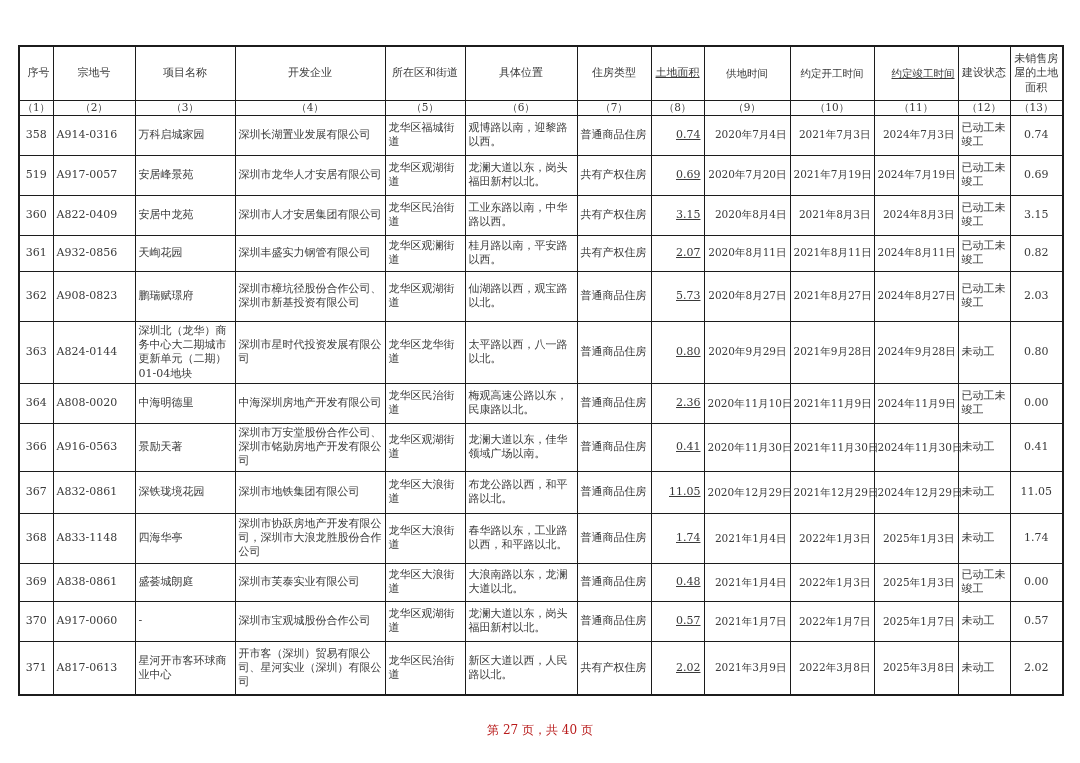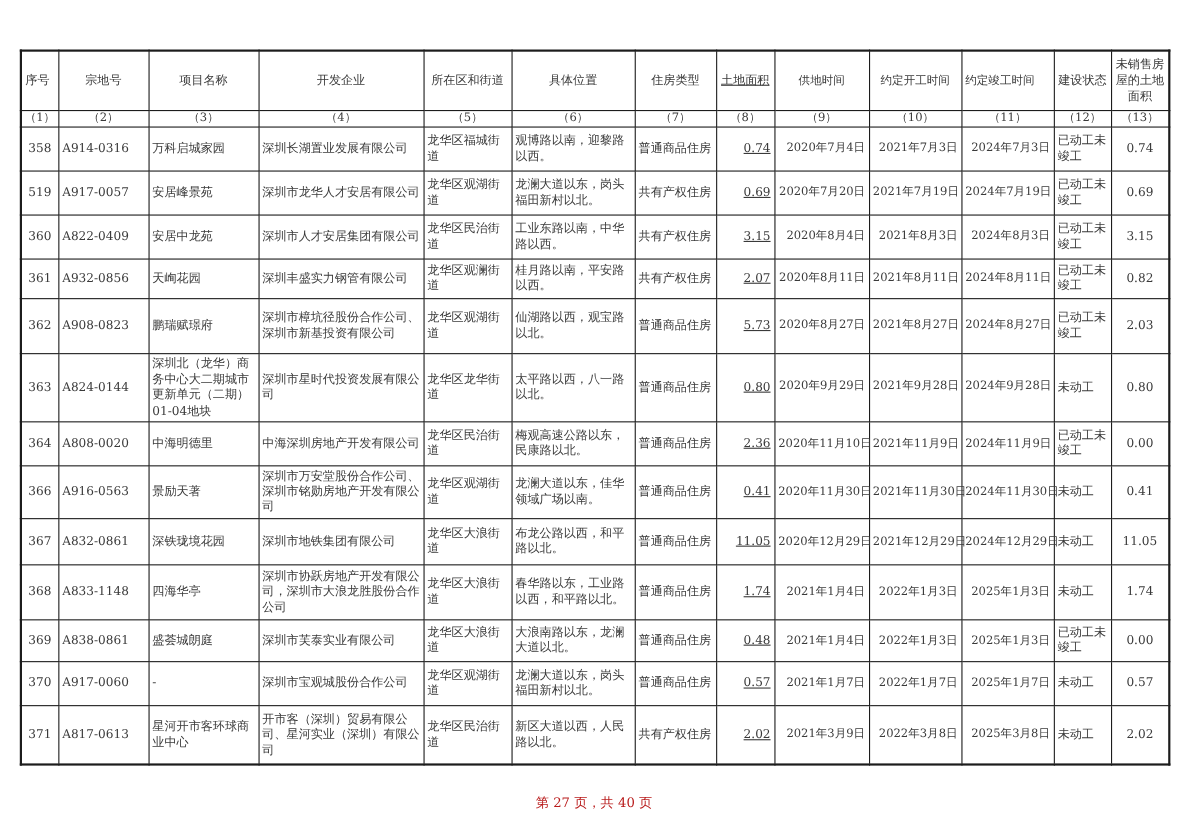--- a/index.html
+++ b/index.html
@@ -55,31 +55,31 @@
         <col style="width: 74px;">
         <col style="width: 53px;">
         <col style="width: 86px;">
         <col style="width: 84px;">
         <col style="width: 84px;">
         <col style="width: 52px;">
         <col style="width: 53px;">
       </colgroup>
     <thead>
         <tr>
-          <th class="hdr c-seq" style="text-align: left;">序号</th>
+          <th class="hdr c-seq" style="text-align: right;">序号</th>
           <th class="hdr c-plot" style="text-align: center;">宗地号</th>
           <th class="hdr c-name" style="text-align: center;">项目名称</th>
           <th class="hdr c-developer" style="text-align: center;">开发企业</th>
           <th class="hdr c-district" style="text-align: center;">所在区和街道</th>
           <th class="hdr c-location" style="text-align: center;">具体位置</th>
           <th class="hdr c-type" style="text-align: center;">住房类型</th>
           <th class="hdr c-area" style="text-align: center;">土地面积</th>
           <th class="hdr c-supply" style="text-align: center;">供地时间</th>
           <th class="hdr c-start" style="text-align: center;">约定开工时间</th>
-          <th class="hdr c-completion" style="text-align: left;">约定竣工时间</th>
+          <th class="hdr c-completion" style="text-align: right; text-decoration: underline;">约定竣工时间</th>
           <th class="hdr c-status" style="text-align: center;">建设状态</th>
           <th class="hdr c-unsold" style="text-align: center;">未销售房屋的土地面积</th>
         </tr>
         <tr>
           <th class="idx">（1）</th>
           <th class="idx">（2）</th>
           <th class="idx">（3）</th>
           <th class="idx">（4）</th>
           <th class="idx">（5）</th>
           <th class="idx">（6）</th>

